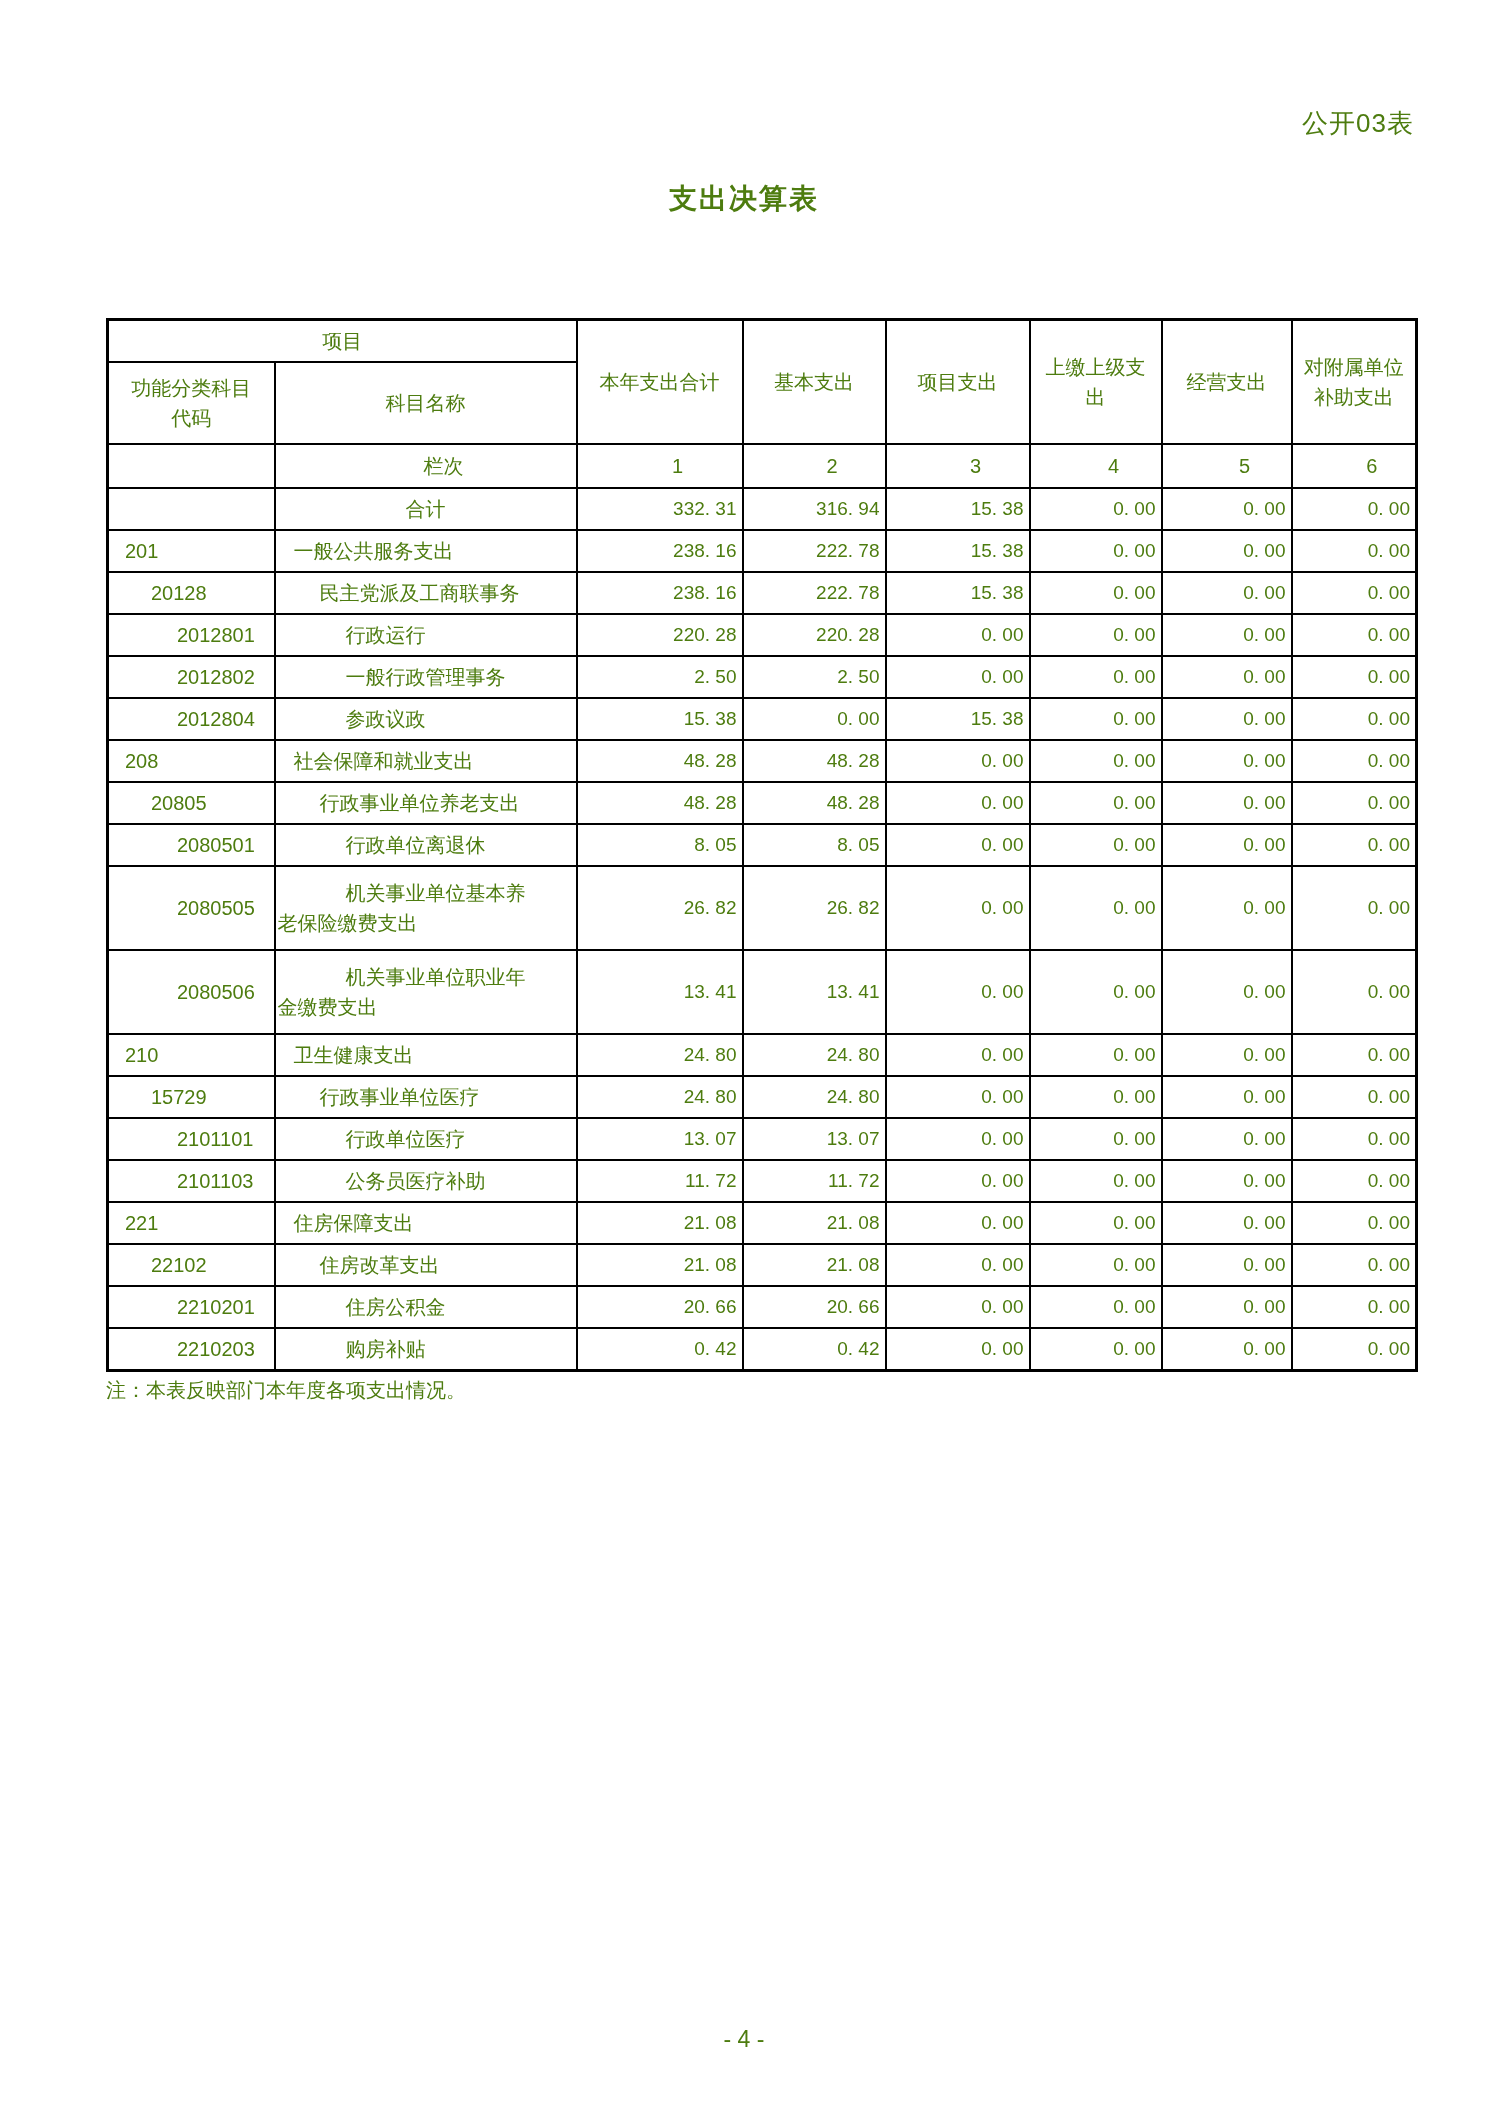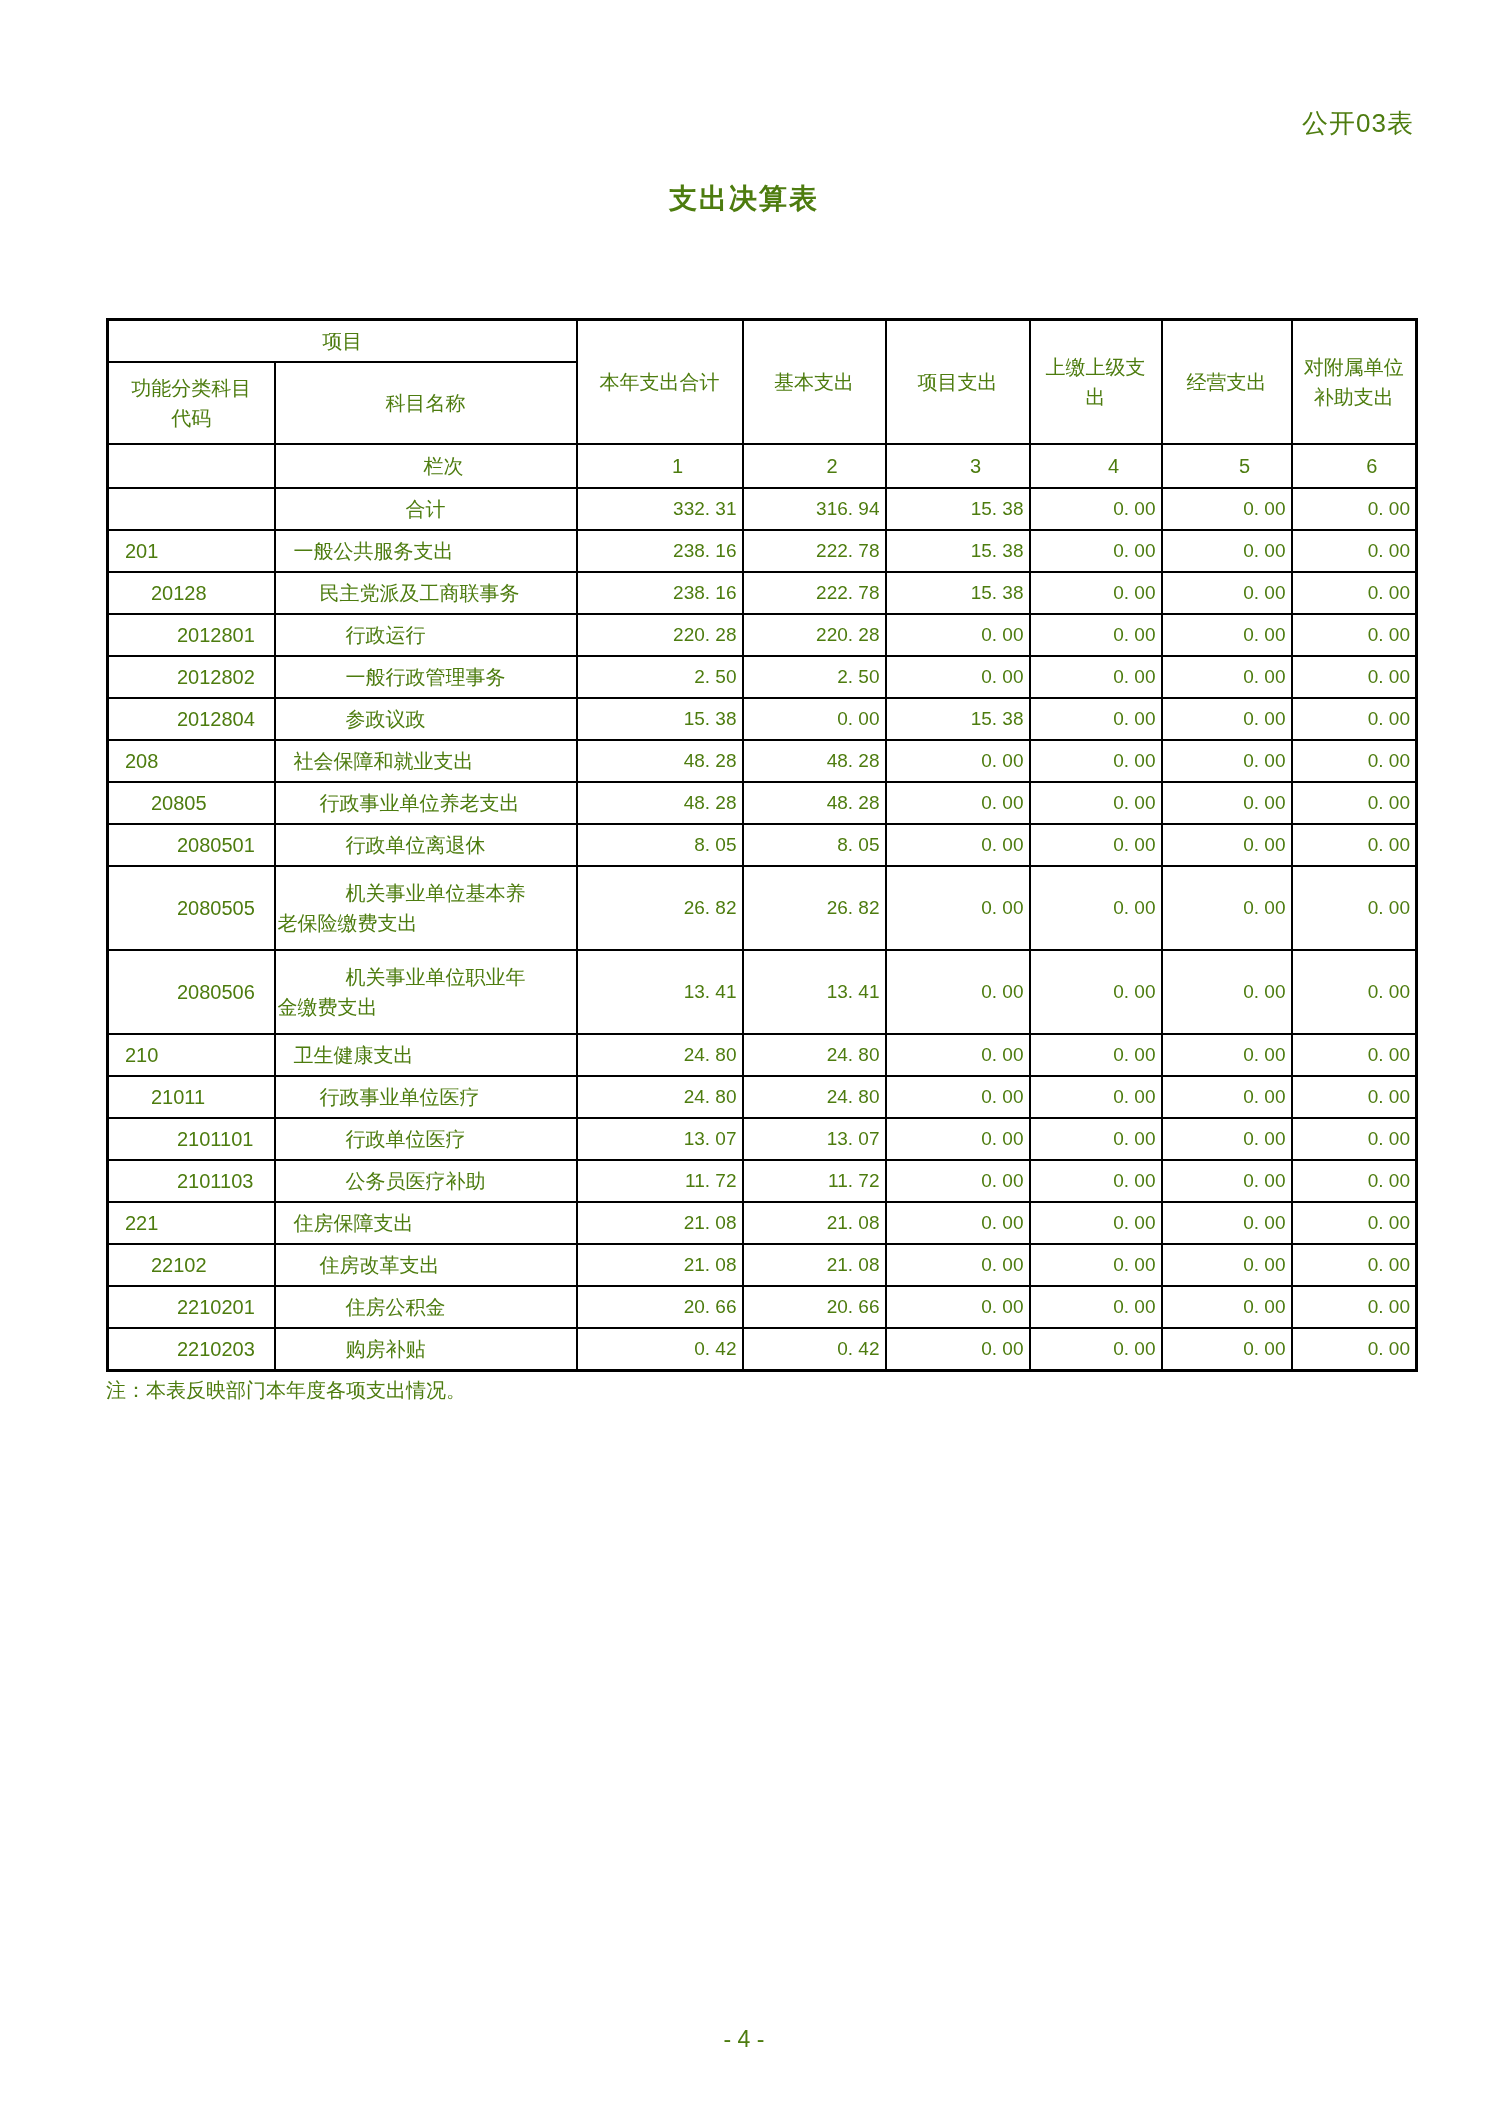--- a/index.html
+++ b/index.html
@@ -235,21 +235,21 @@
             <td class="code lvl1">210</td>
             <td class="name lvl1">卫生健康支出</td>
             <td class="num">24. 80</td>
             <td class="num">24. 80</td>
             <td class="num">0. 00</td>
             <td class="num">0. 00</td>
             <td class="num">0. 00</td>
             <td class="num">0. 00</td>
           </tr>
           <tr>
-            <td class="code lvl2">21011</td>
+            <td class="code lvl2">15729</td>
             <td class="name lvl2">行政事业单位医疗</td>
             <td class="num">24. 80</td>
             <td class="num">24. 80</td>
             <td class="num">0. 00</td>
             <td class="num">0. 00</td>
             <td class="num">0. 00</td>
             <td class="num">0. 00</td>
           </tr>
           <tr>
             <td class="code lvl3">2101101</td>

